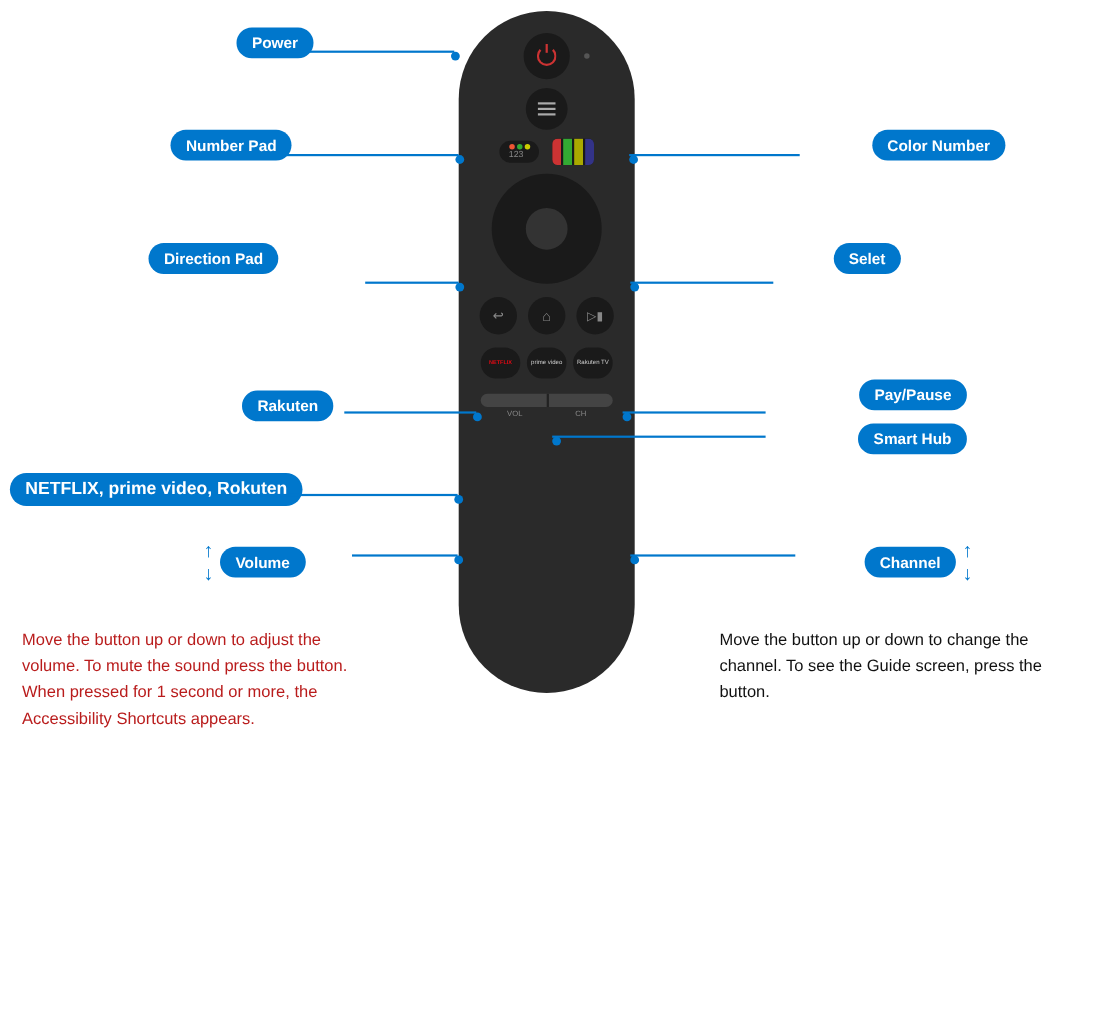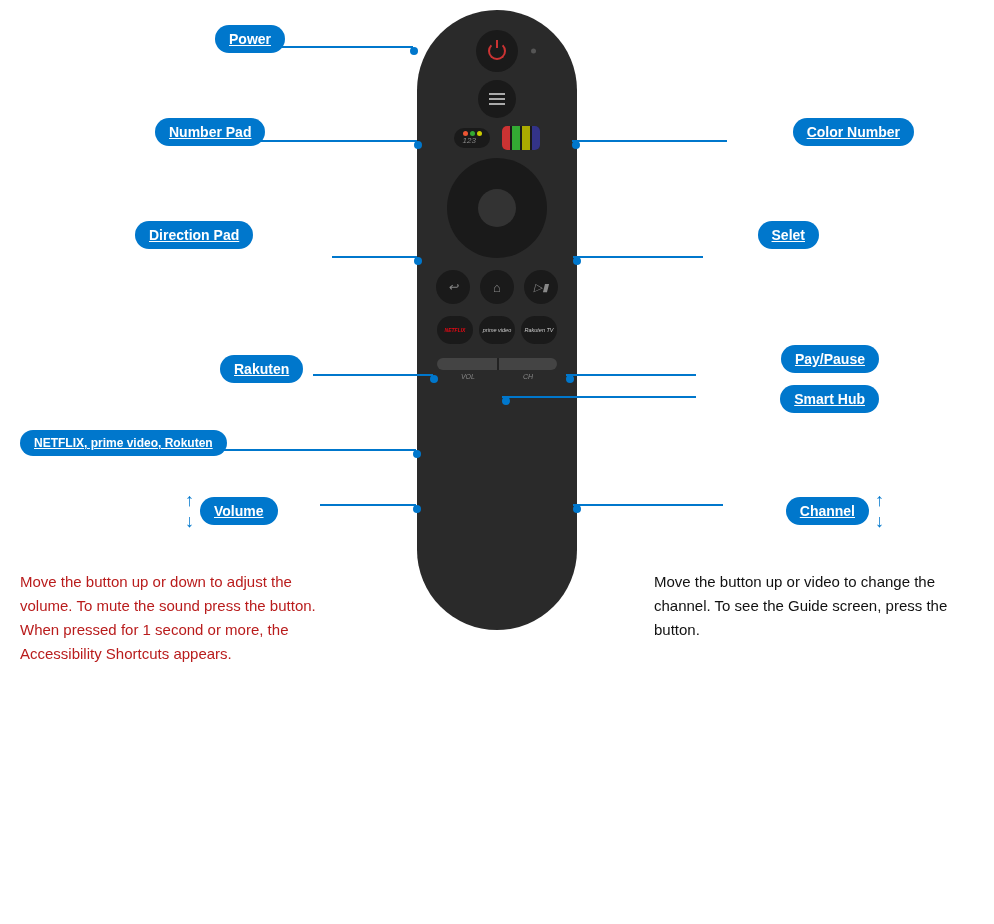--- a/index.html
+++ b/index.html
@@ -26,21 +26,20 @@
       top: 10px;
       width: 160px;
       height: 620px;
       background: #2a2a2a;
       border-radius: 80px;
       display: flex;
       flex-direction: column;
       align-items: center;
       padding-top: 20px;
       gap: 8px;
-      font-style: italic;
     }
 
     
     .power-btn {
       width: 42px;
       height: 42px;
       border-radius: 50%;
       background: #1a1a1a;
       display: flex;
       align-items: center;
@@ -260,21 +259,20 @@
     
     .label {
       position: absolute;
       background: #0077cc;
       color: white;
       padding: 6px 14px;
       border-radius: 20px;
       font-size: 14px;
       font-weight: bold;
       white-space: nowrap;
-      text-decoration: underline;
     }
     .connector-dot {
       position: absolute;
       width: 8px;
       height: 8px;
       border-radius: 50%;
       background: #0077cc;
     }
 
     
@@ -407,21 +405,21 @@
   <div style="position:absolute; left:313px; top:374px; width:120px; height:2px; background:#0077cc;"></div>
 
   <div class="label" style="right: 115px; top: 345px;">Pay/Pause</div>
   <div class="connector-dot" style="left: 566px; top: 375px;"></div>
   <div style="position:absolute; left:566px; top:374px; width:130px; height:2px; background:#0077cc;"></div>
 
   <div class="label" style="right: 115px; top: 385px;">Smart Hub</div>
   <div class="connector-dot" style="left: 502px; top: 397px;"></div>
   <div style="position:absolute; left:502px; top:396px; width:194px; height:2px; background:#0077cc;"></div>
 
-  <div class="label" style="left: 20px; top: 430px; font-size:12px;">NETFLIX, prime video, Rokuten</div>
+  <div class="label" style="left: 9px; top: 430px; font-size:16px;">NETFLIX, prime video, Rokuten</div>
   <div class="connector-dot" style="left: 413px; top: 450px;"></div>
   <div style="position:absolute; left:210px; top:449px; width:206px; height:2px; background:#0077cc;"></div>
 
   <div style="position:absolute; left:185px; top:490px; display:flex; align-items:center; gap:6px;">
     <div style="display:flex; flex-direction:column; align-items:center;">
       <span class="arrow-icon">↑</span>
       <span class="arrow-icon">↓</span>
     </div>
     <div class="label" style="position:static;">Volume</div>
   </div>
@@ -432,15 +430,15 @@
     <div class="label" style="position:static;text-align:right;">Channel</div>
     <div style="display:flex; flex-direction:column; align-items:center;">
       <span class="arrow-icon">↑</span>
       <span class="arrow-icon">↓</span>
     </div>
   </div>
   <div class="connector-dot" style="left: 573px; top: 505px;"></div>
   <div style="position:absolute; left:573px; top:504px; width:150px; height:2px; background:#0077cc;"></div>
 
   <div class="desc-left">Move the button up or down to adjust the volume. To mute the sound press the button. When pressed for 1 second or more, the Accessibility Shortcuts appears.</div>
-  <div class="desc-right">Move the button up or video to change the channel. To see the Guide screen, press the button.</div>
+  <div class="desc-right">Move the button up or down to change the channel. To see the Guide screen, press the button.</div>
 
 </div>
 
 </body></html>

